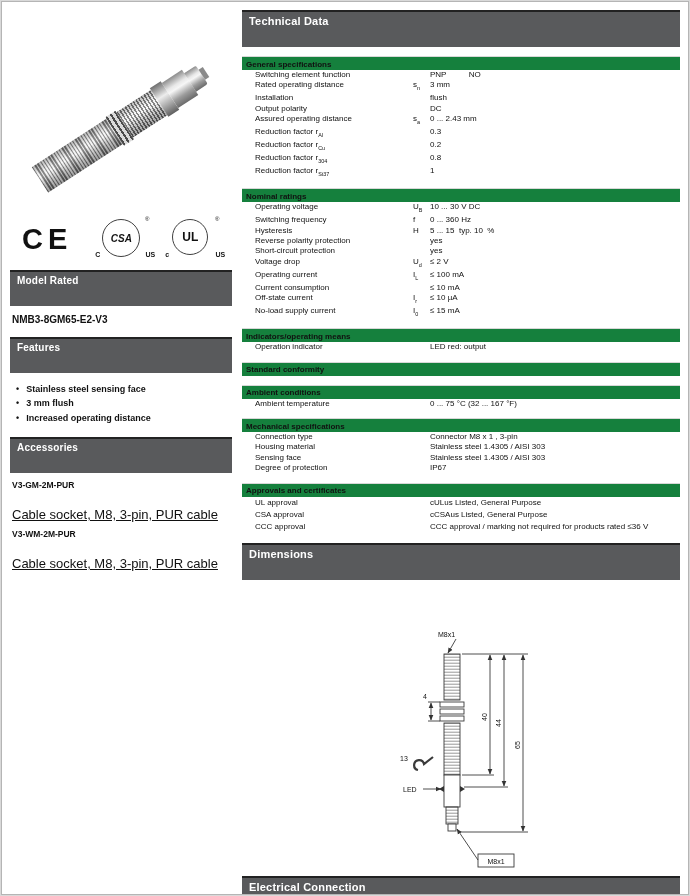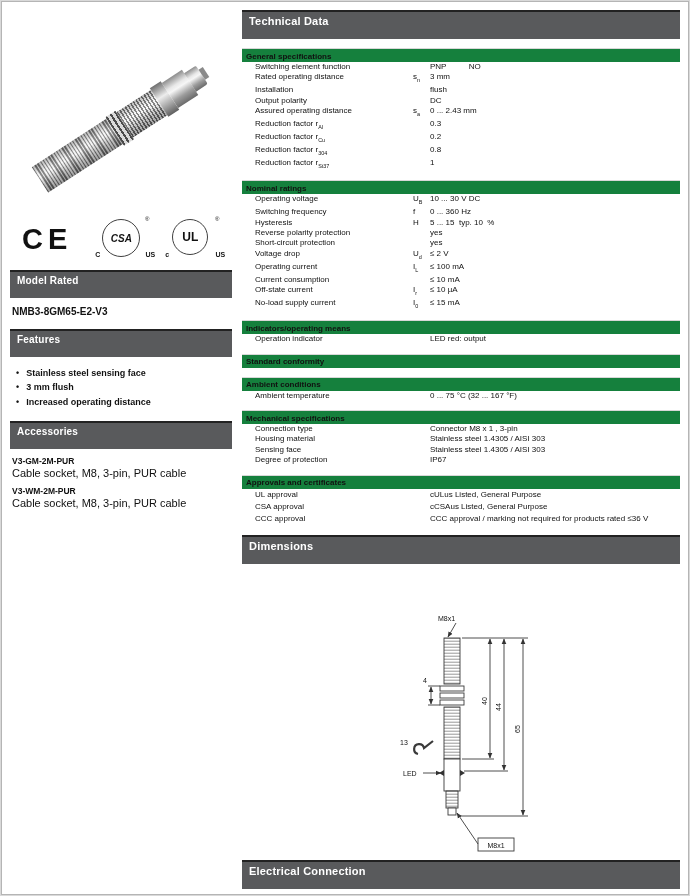--- a/index.html
+++ b/index.html
@@ -5,21 +5,21 @@
   * { margin:0; padding:0; box-sizing:border-box; }
   html,body { background:#d9d9d9; }
   body { font-family:"Liberation Sans", sans-serif; color:#111; }
   .page { width:688px; height:894px; margin:1px; background:#fff; border:1px solid #b5b5b5; overflow:hidden; position:relative; }
   .cols { display:flex; gap:10px; padding:8px 8px 0 8px; }
   .left-col { width:222px; flex:none; }
   .right-col { flex:1; min-width:0; }
 
   
   .bar { background:var(--accent,#595a5c); color:#fff; font-weight:bold; font-size:10px;
-         padding:3px 7px 12px 7px; border-top:2px solid #222; letter-spacing:0.2px; }
+         padding:3px 7px 20px 7px; border-top:2px solid #222; letter-spacing:0.2px; }
   .bar.big { font-size:11px; }
 
   
   .t-sec { font-size:8px; font-weight:bold; padding:2.5px 0 1.5px 4px; background:#15803d;
            border-top:1px solid #d8d8d8; margin-top:9px; }
   .t-row { display:flex; font-size:8px; line-height:10.4px; padding-left:13px; align-items:baseline; }
   .t-row.sp { line-height:12.2px; }
   .t-label { width:158px; flex:none; }
   .t-sym { width:17px; flex:none; }
   .t-val { flex:1; min-width:0; }
@@ -54,21 +54,21 @@
   .mark .sm.r { right:-13px; bottom:1px; }
   .mark .reg { position:absolute; font-size:6px; top:-3px; right:-7px; }
 
   .mn-text { font-weight:bold; font-size:10px; padding:8px 2px 12px 2px; }
   ul.features { list-style:none; padding:6px 2px 10px 2px; }
   ul.features li { font-size:9px; font-weight:bold; margin:4.5px 0 4.5px 4px; }
   ul.features li::before { content:"•"; margin-right:7px; }
   .accs { padding:7px 2px; }
   .acc { margin-bottom:7px; }
   .acc-name { font-weight:bold; font-size:8.5px; }
-  .acc-desc { font-size:11px; margin-top:1px; }
+  .acc-desc { font-size:13px; margin-top:17px;text-decoration:underline; }
 
   
   .dims-bar { margin-top:10px; }
   .dims { height:296px; padding-top:46px; }
   .dim-svg { display:block; margin:0 auto; }
   .elec { padding-top:16px; }
   .elec-svg { display:block; }
   svg text { font-family:"Liberation Sans", sans-serif; }
 </style>
 </head>

